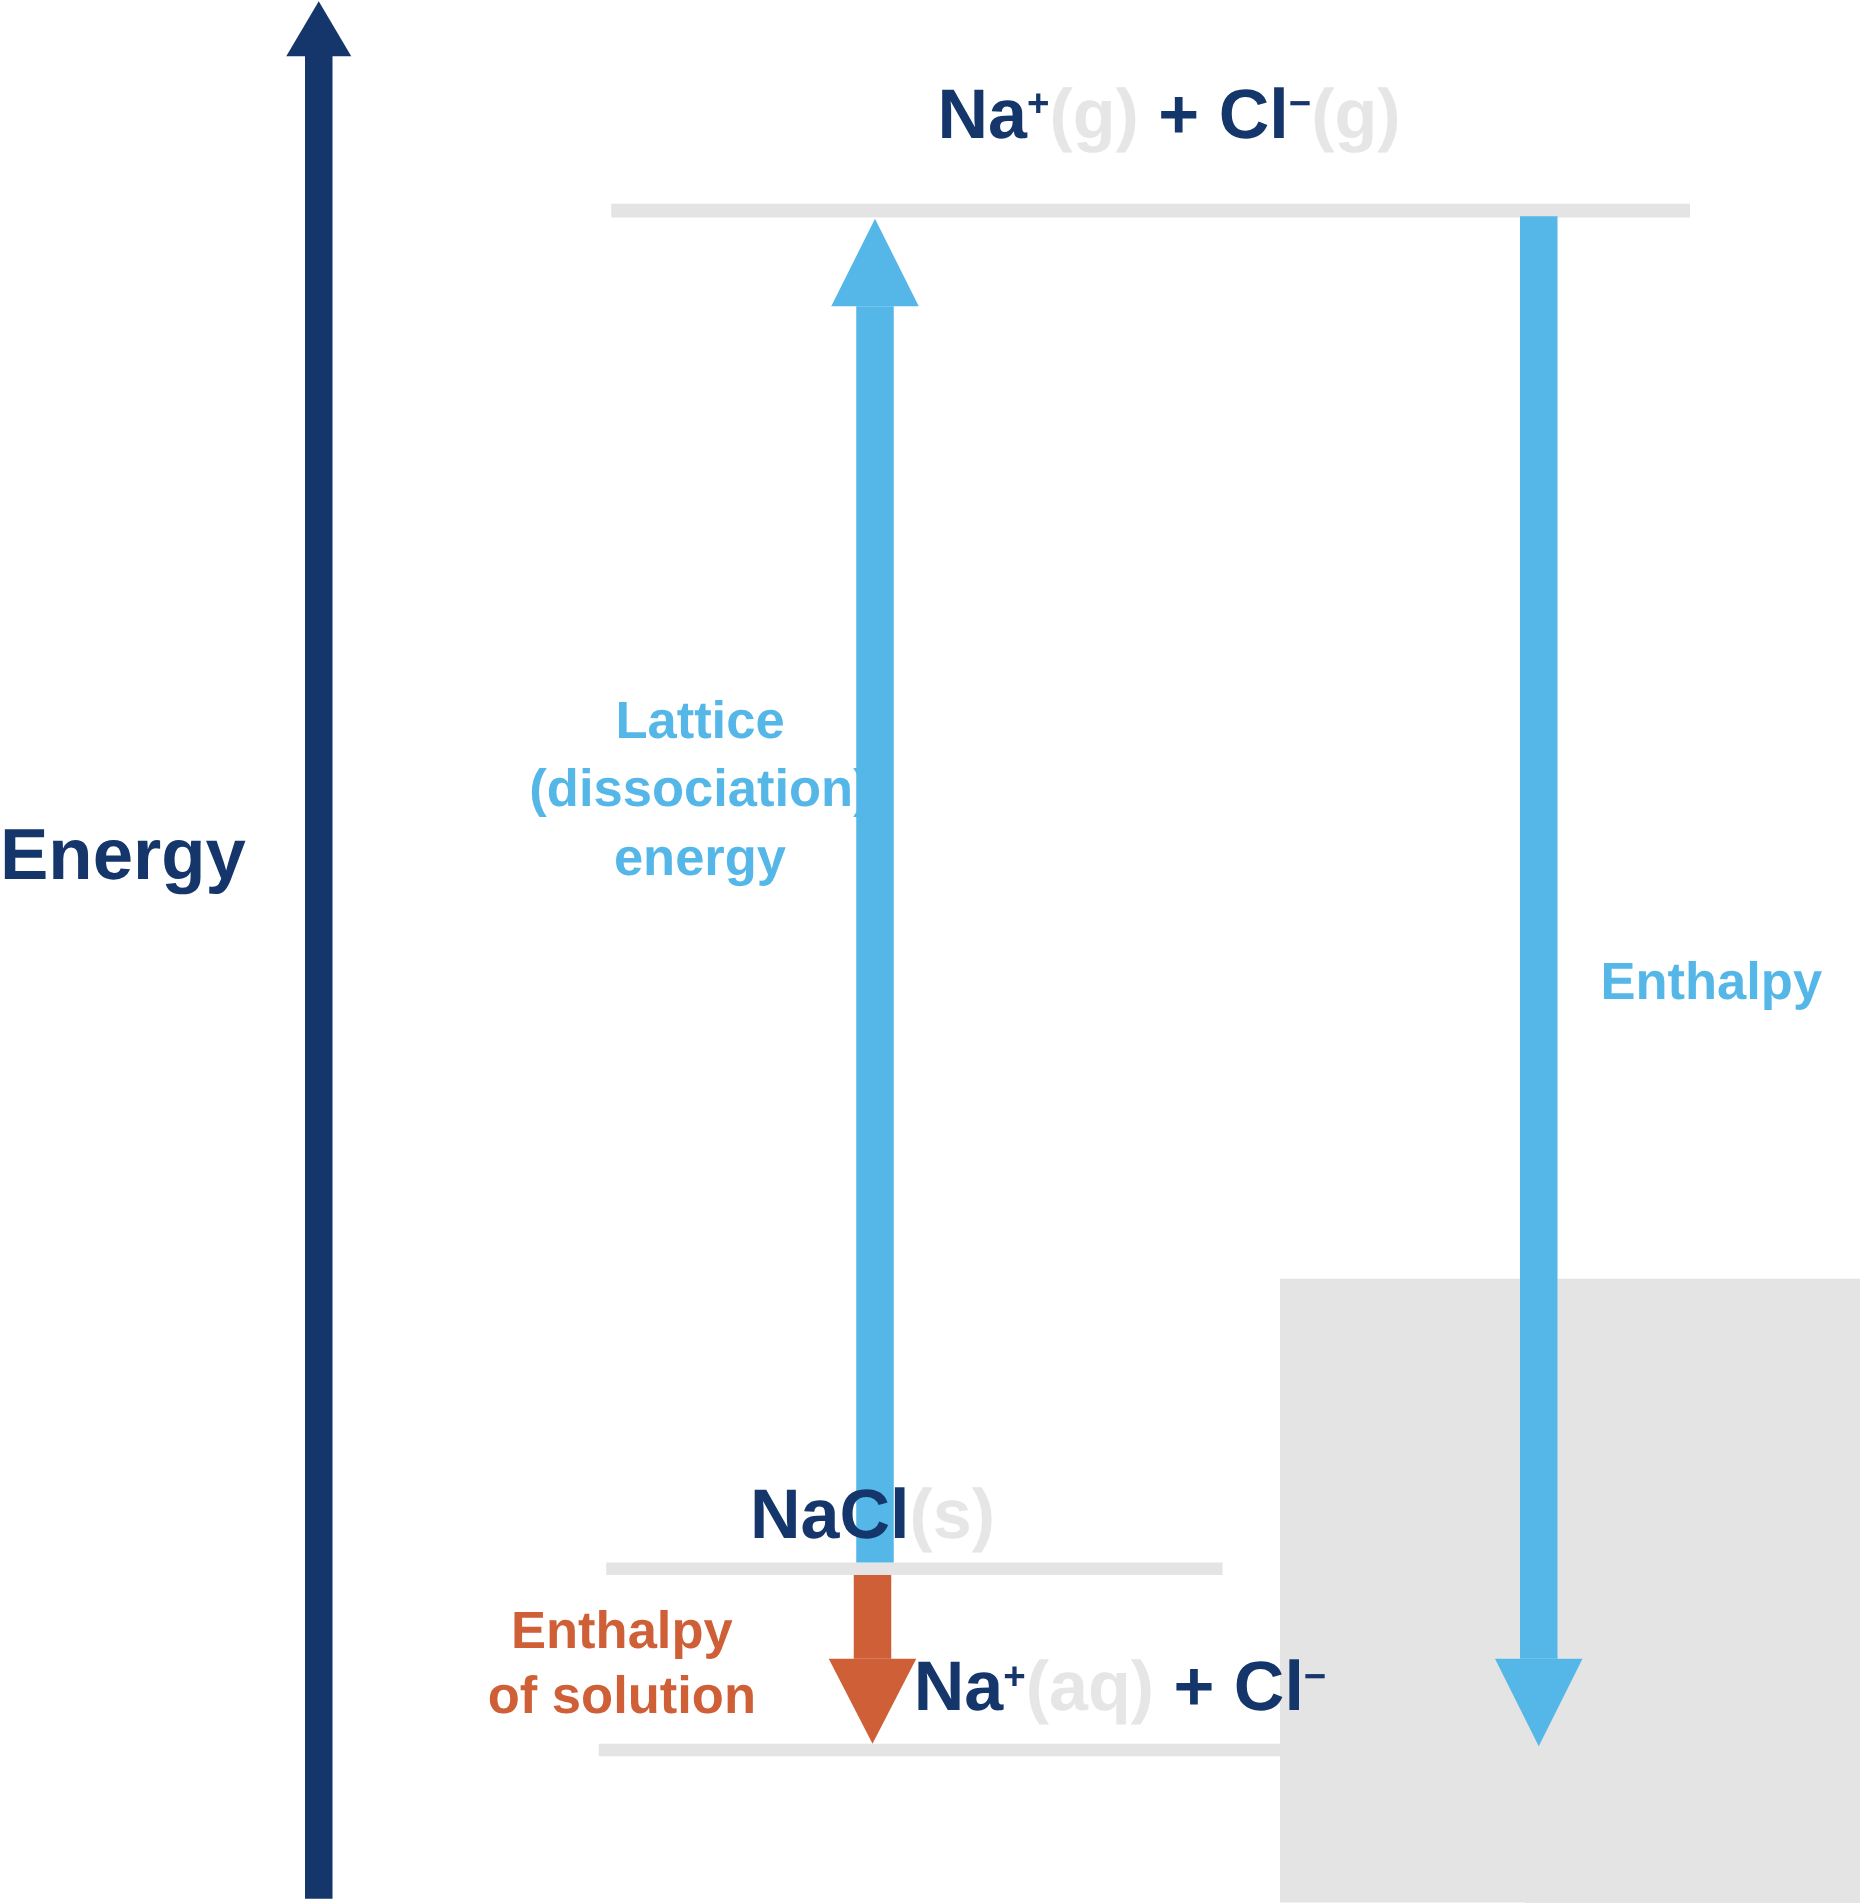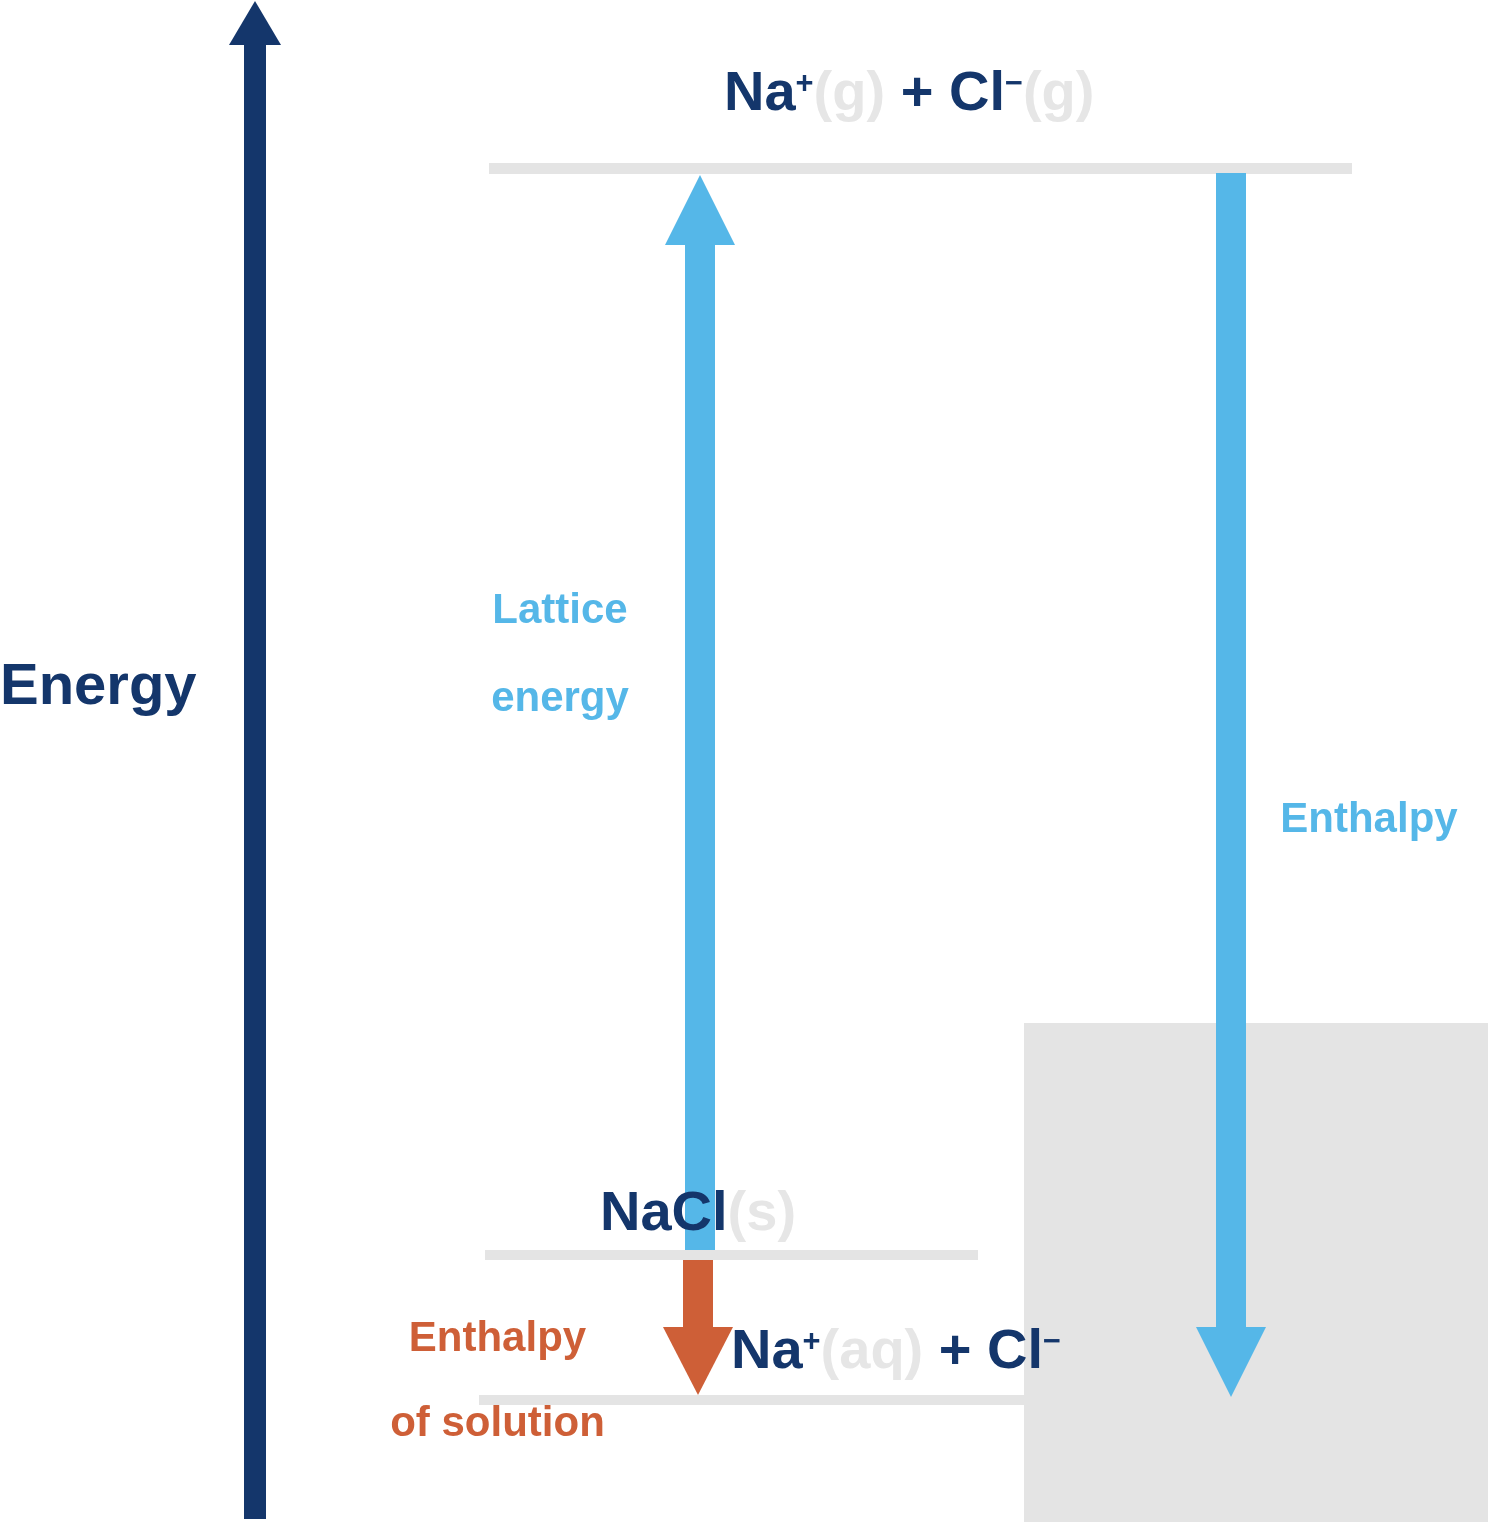--- a/index.html
+++ b/index.html
@@ -51,27 +51,27 @@
   
   .solution-shaft{left:683px;top:1260px;width:30px;height:67px;background:var(--orange);z-index:3;}
   .solution-head{left:663px;top:1327px;width:0;height:0;
     border-left:35px solid transparent;border-right:35px solid transparent;
     border-top:68px solid var(--orange);z-index:3;}
 
   
   .formula{font-size:56px;color:var(--navy);white-space:nowrap;z-index:4;}
   .formula .state{color:var(--graytext);}
   .sup{font-size:0.55em;position:relative;top:-0.55em;}
-  .formula-top{left:724px;top:58px;}
+  .formula-top{left:750px;top:58px;}
   .formula-solid{left:600px;top:1178px;}
   .formula-bottom{left:731px;top:1316px;}
 
   
   .caption{font-size:42px;text-align:center;z-index:4;white-space:nowrap;line-height:55px;}
-  .caption div{white-space:nowrap;margin-top:33px;}
+  .caption div{white-space:nowrap;}
   .caption-lattice{left:385px;top:548px;width:350px;color:var(--blue);}
   .caption-hydration{left:1250px;top:758px;width:238px;color:var(--blue);line-height:53px;}
   .caption-solution{left:380px;top:1278px;width:235px;color:var(--orange);line-height:52px;}
 </style>
 </head>
 <body>
 
 <div class="abs gray-rect"></div>
 
 <div class="abs axis-head"></div>
@@ -92,20 +92,21 @@
 <div class="abs solution-head"></div>
 
 <div class="abs formula formula-top"><span>Na</span><span class="sup">+</span><span class="state">(g)</span><span> + </span><span>Cl</span><span class="sup">−</span><span class="state">(g)</span></div>
 
 <div class="abs formula formula-solid"><span>NaCl</span><span class="state">(s)</span></div>
 
 <div class="abs formula formula-bottom"><span>Na</span><span class="sup">+</span><span class="state">(aq)</span><span> + </span><span>Cl</span><span class="sup">−</span></div>
 
 <div class="abs caption caption-lattice">
   <div>Lattice</div>
+  <div>(dissociation)</div>
   <div>energy</div>
 </div>
 
 <div class="abs caption caption-hydration">
   <div>Enthalpy</div>
 </div>
 
 <div class="abs caption caption-solution">
   <div>Enthalpy</div>
   <div>of solution</div>

